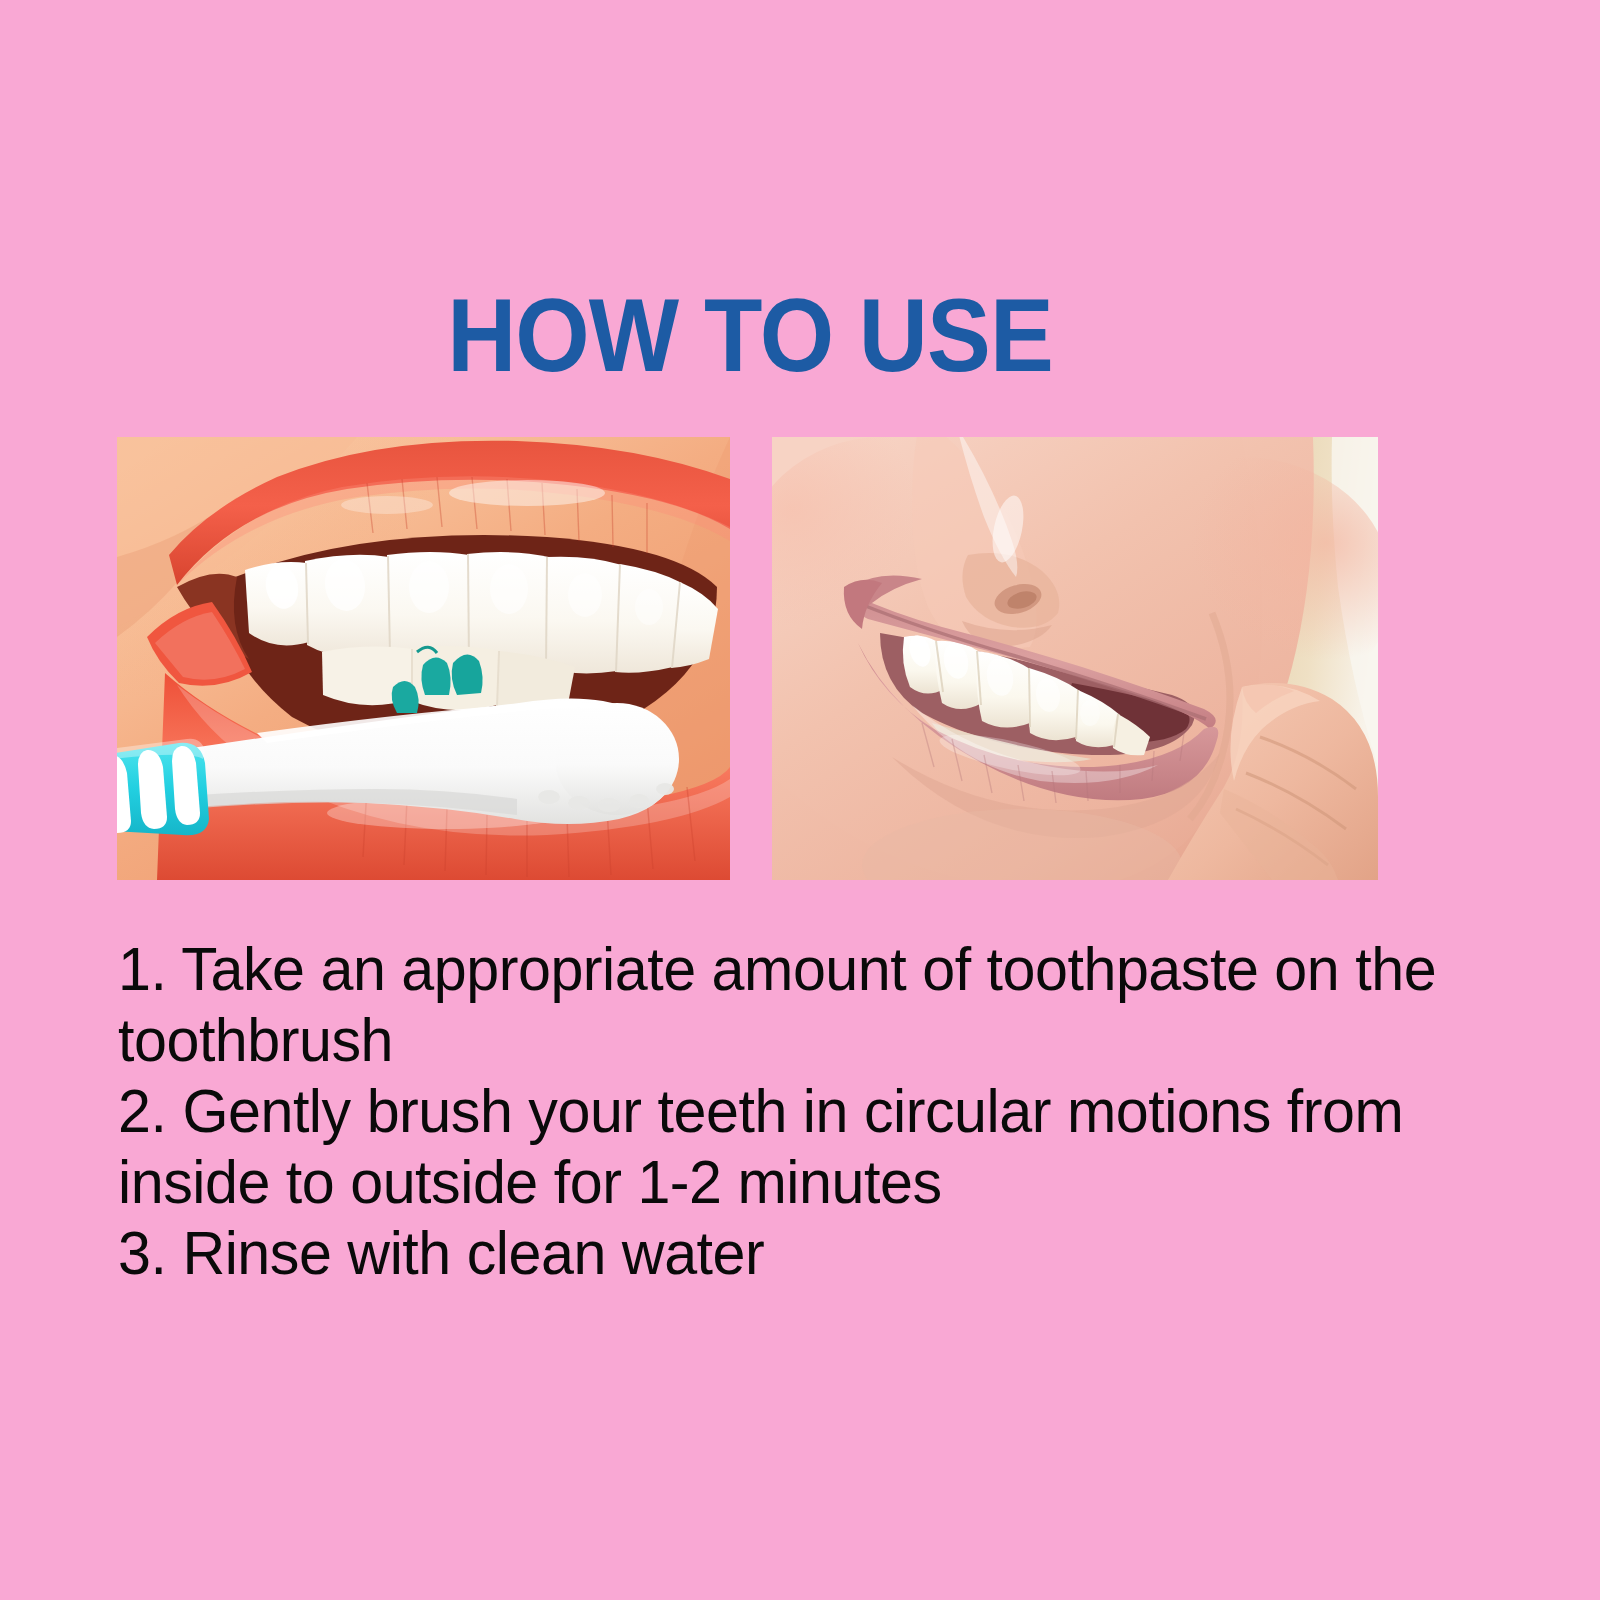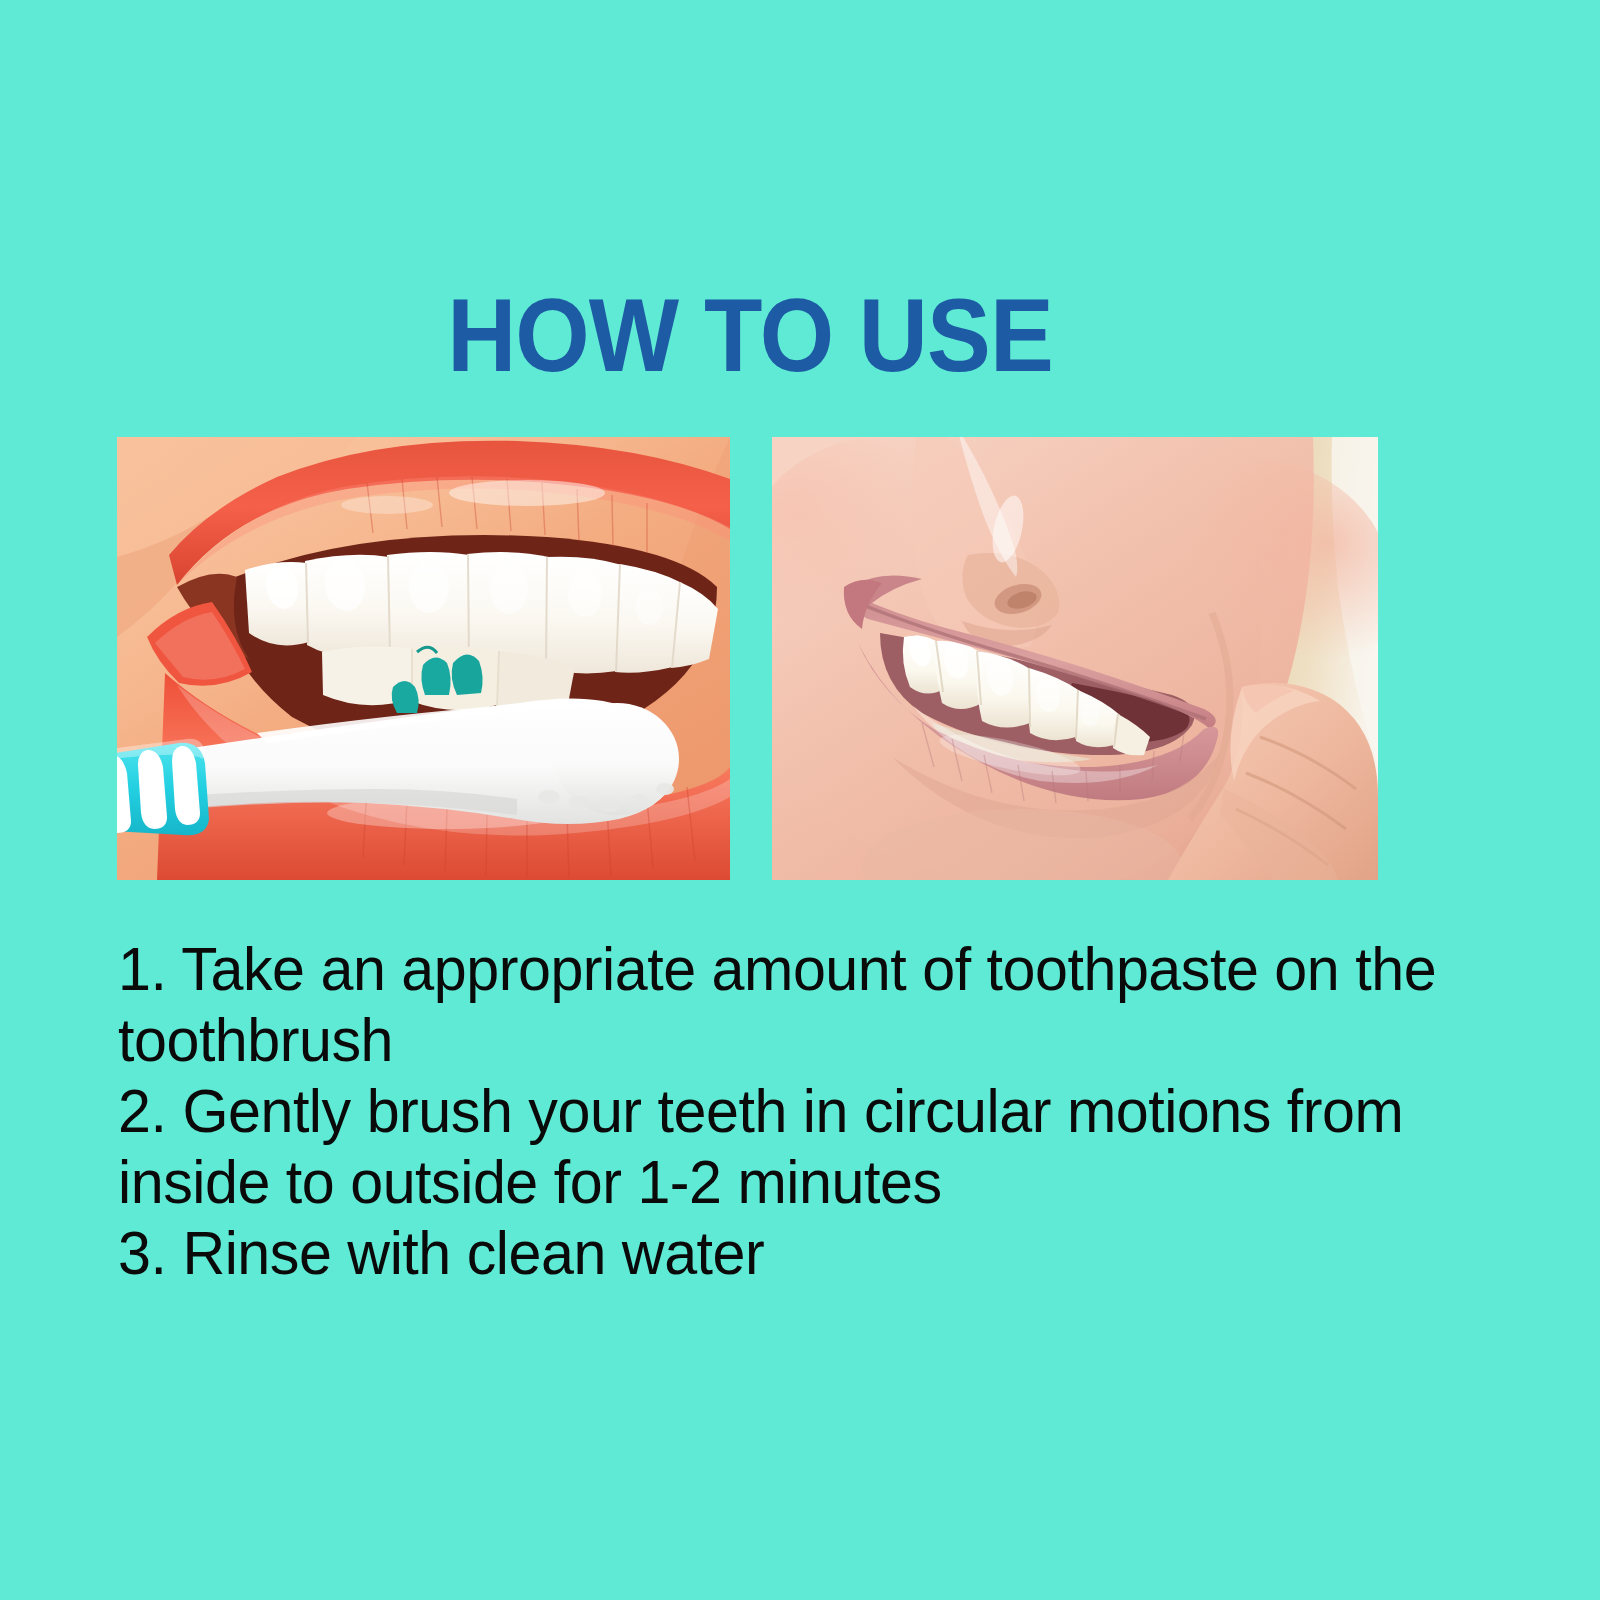--- a/index.html
+++ b/index.html
@@ -12,21 +12,21 @@
     width: 1600px;
     height: 1600px;
     overflow: hidden;
     font-family: "Liberation Sans", sans-serif;
     -webkit-font-smoothing: antialiased;
   }
   .page {
     position: relative;
     width: 1600px;
     height: 1600px;
-    background: #5eead4;
+    background: #f9a8d4;
   }
 
   
   .title {
     position: absolute;
     left: 0;
     top: 283px;
     width: 1500px;
     text-align: center;
     color: #1d5ba4;

